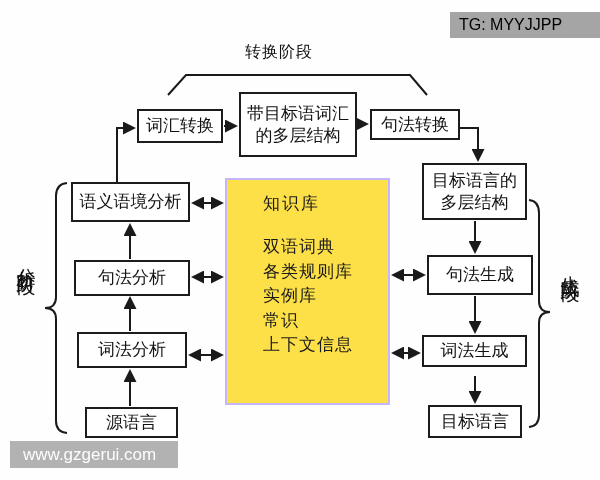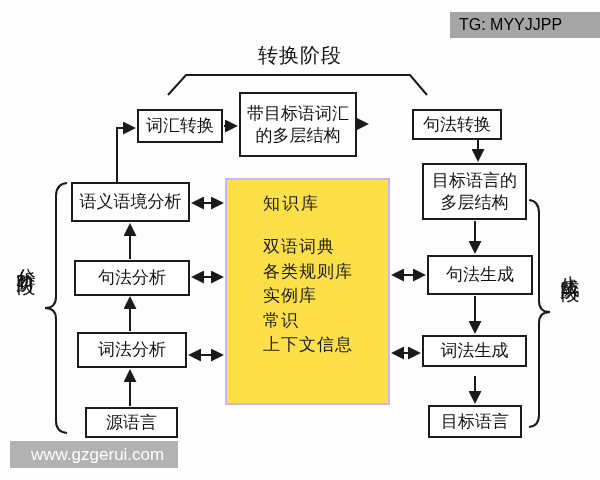--- a/index.html
+++ b/index.html
@@ -7,37 +7,37 @@
     position:relative;width:600px;height:480px;background:#fefefe;overflow:hidden;
     font-family:"Liberation Serif","DejaVu Serif",serif;color:#1a1a1a;
   }
   .layer{position:absolute;left:0;top:0;}
   .node{
     position:absolute;box-sizing:border-box;border:2px solid #1c1c1c;background:#ffffff;
     display:flex;align-items:center;justify-content:center;text-align:center;
     font-size:17px;line-height:1.25;white-space:pre-line;color:#111;
   }
   .label{position:absolute;color:#111;}
-  .phase-h{font-size:20px;letter-spacing:1px;text-align:center;}
+  .phase-h{font-size:16px;letter-spacing:1px;}
   .phase-v{
     font-size:19px;writing-mode:vertical-rl;text-orientation:upright;
     letter-spacing:3px;line-height:1;
   }
   .kb-box{position:absolute;box-sizing:border-box;border:2px solid #c4b5fd;background:#fde047;}
   .kb-title{position:absolute;left:36px;top:12px;font-size:17px;letter-spacing:2px;}
   .kb-list{position:absolute;left:36px;top:55px;font-size:17px;line-height:24.5px;letter-spacing:1px;}
   .badge{
     position:absolute;left:450px;top:12px;width:150px;height:26px;background:#a5a5a5;
     color:#000000;font-family:"Liberation Sans","DejaVu Sans",sans-serif;
     font-size:16px;line-height:26px;padding-left:9px;box-sizing:border-box;
   }
   .watermark{
     position:absolute;left:10px;top:441px;width:168px;height:27px;background:#b2b2b2;
     color:#fdfdfd;font-family:"Liberation Sans","DejaVu Sans",sans-serif;
-    font-size:17px;line-height:27px;padding-left:21px;box-sizing:border-box;
+    font-size:17px;line-height:27px;padding-left:13px;box-sizing:border-box;
   }
   svg .ln{stroke:#1a1a1a;stroke-width:2;fill:none;}
 </style>
 </head>
 <body>
 
 <div class="stage">
 
   <svg class="layer" width="600" height="480" viewBox="0 0 600 480">
     <defs>
@@ -77,21 +77,21 @@
     <line class="ln" x1="393" y1="353" x2="419" y2="353" marker-start="url(#ah)" marker-end="url(#ah)"></line>
   </svg>
 
   <div class="label phase-h" style="left:245px;top:42px;width:110px;">转换阶段</div>
   <div class="label phase-v" style="left:17px;top:253px;">分析阶段</div>
   <div class="label phase-v" style="left:561px;top:260px;">生成阶段</div>
 
   <div class="node" style="left:137px;top:109px;width:86px;height:34px;">词汇转换</div>
   <div class="node" style="left:239px;top:92px;width:118px;height:65px;">带目标语词汇
 的多层结构</div>
-  <div class="node" style="left:370px;top:109px;width:90px;height:31px;margin-left:42px;">句法转换</div>
+  <div class="node" style="left:370px;top:109px;width:90px;height:31px;">句法转换</div>
 
   <div class="node" style="left:71px;top:182px;width:119px;height:40px;">语义语境分析</div>
   <div class="node" style="left:422px;top:163px;width:105px;height:57px;font-family:Liberation Serif, serif;">目标语言的
 多层结构</div>
 
   <div class="node" style="left:74px;top:260px;width:116px;height:36px;">句法分析</div>
   <div class="node" style="left:427px;top:255px;width:106px;height:40px;">句法生成</div>
 
   <div class="node" style="left:77px;top:332px;width:110px;height:36px;">词法分析</div>
   <div class="node" style="left:422px;top:335px;width:105px;height:32px;">词法生成</div>

